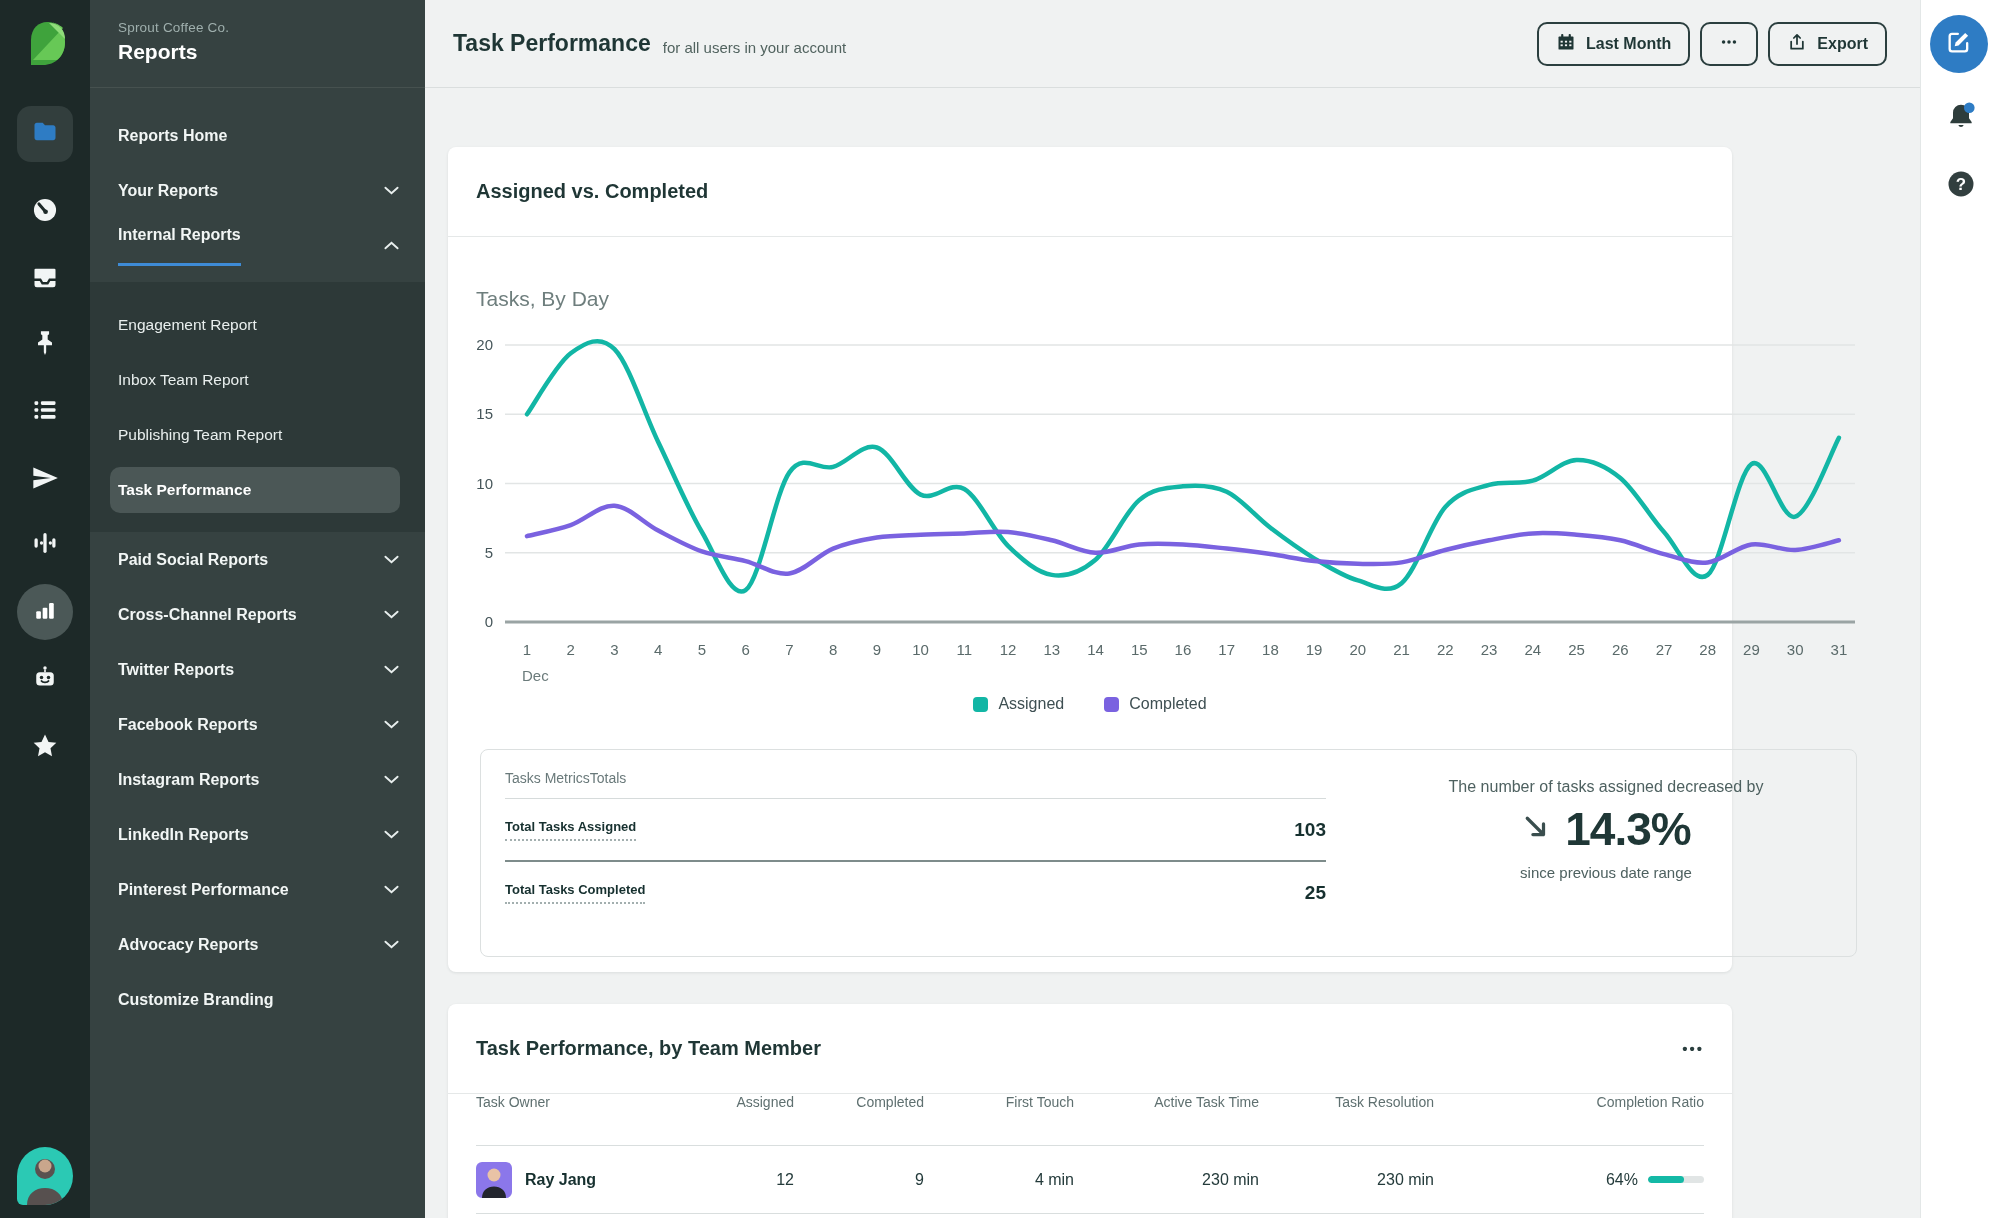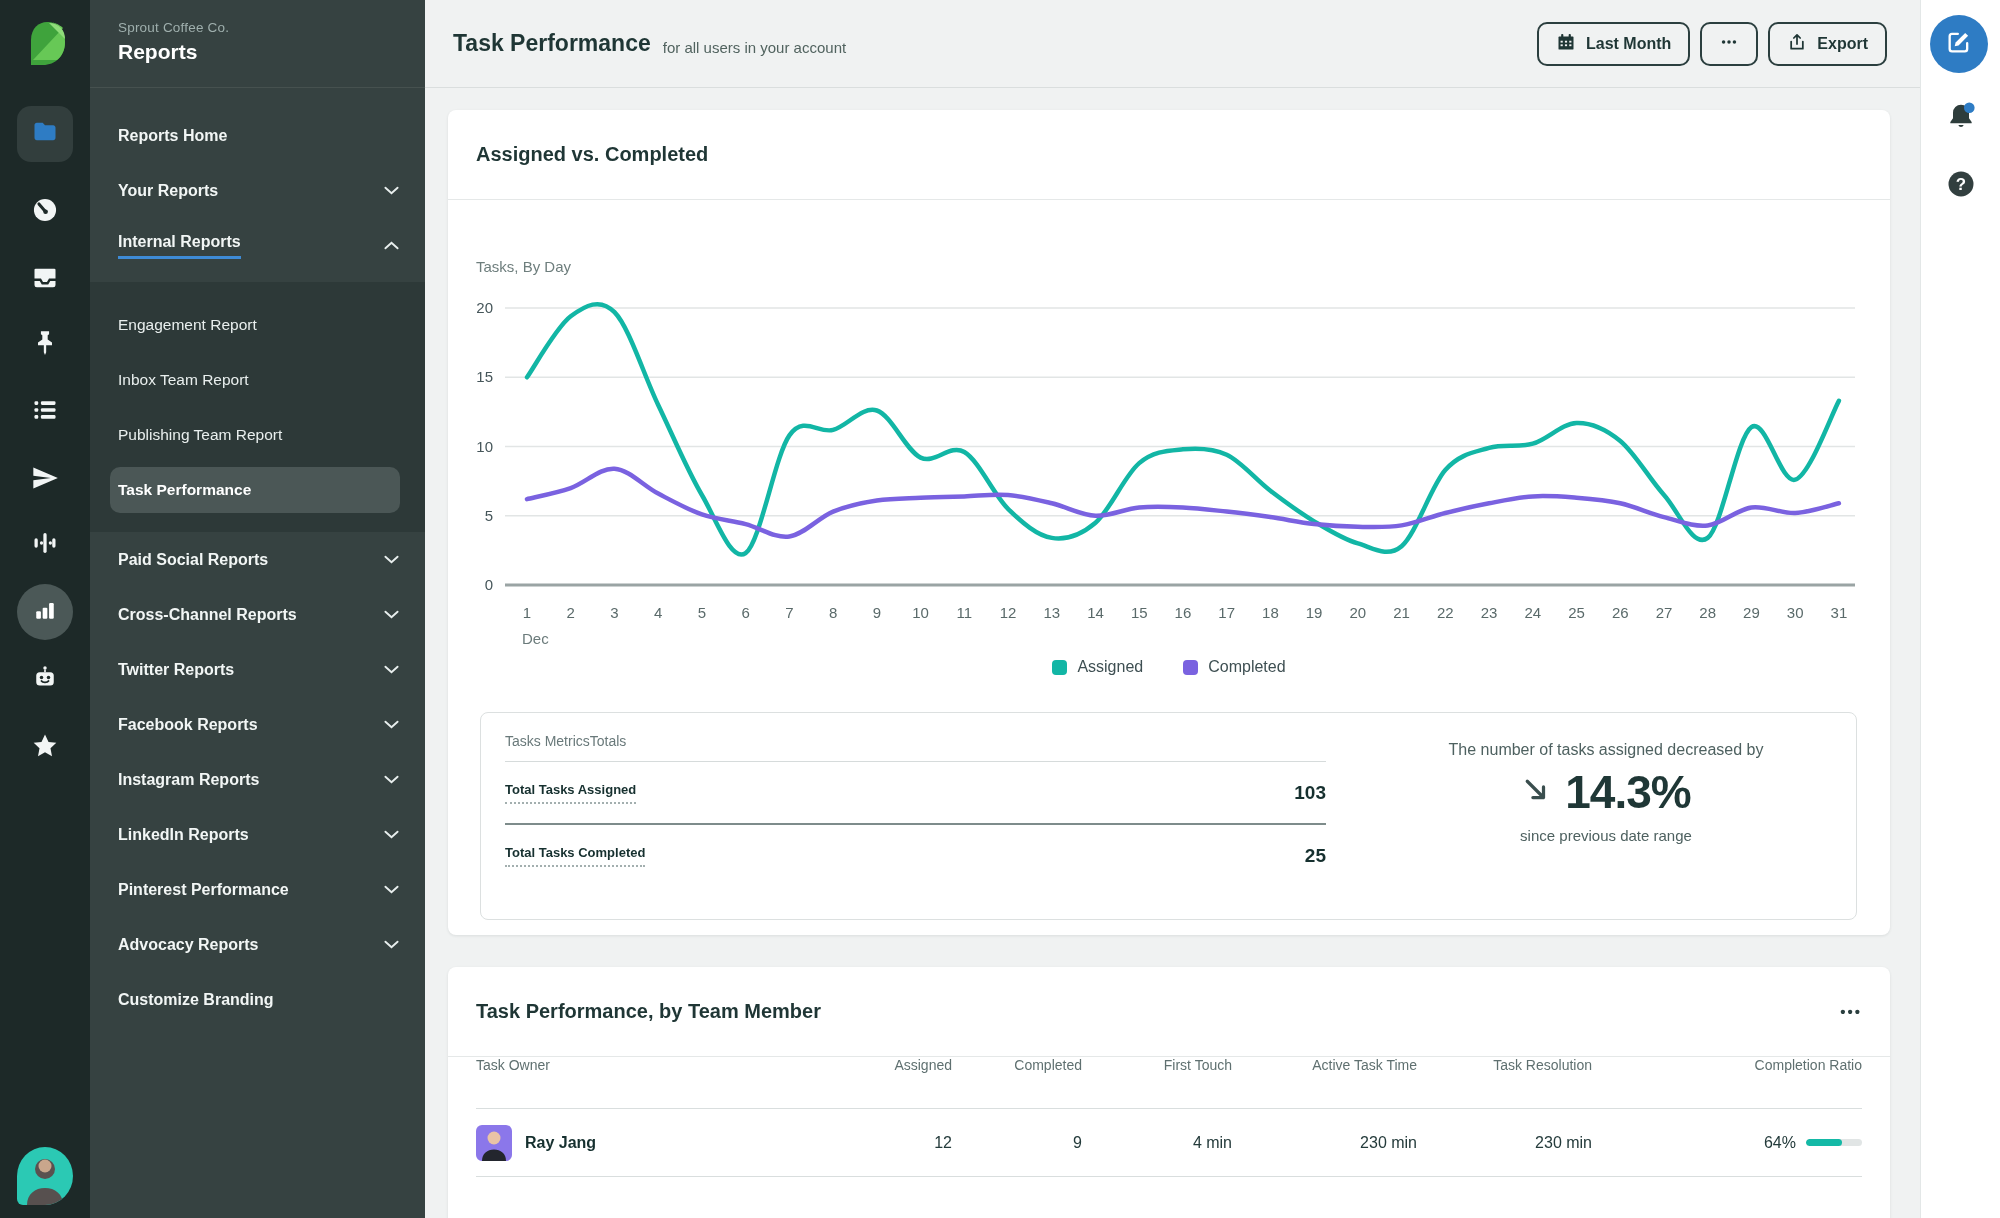--- a/index.html
+++ b/index.html
@@ -17,45 +17,45 @@
 
   
   .nav-panel { position:absolute; left:90px; top:0; width:335px; height:1218px; background:#364241; }
   .nav-head { height:88px; padding:20px 28px 0; border-bottom:1px solid #46514F; }
   .nav-account { font-size:13.5px; color:#9FAFAD; letter-spacing:.2px; }
   .nav-title { font-size:21px; font-weight:700; color:#FFFFFF; margin-top:5px; }
   .nav-scroll { padding-top:20px; }
   .nav-item { position:relative; height:55px; display:flex; align-items:center; padding:0 28px;
     font-size:16px; font-weight:600; color:#F2F6F5; cursor:pointer; }
   .nav-item .chev { position:absolute; right:26px; }
-  .nav-item.underlined .label { border-bottom:3px solid #3E8BD6; padding-bottom:5px; }
+  .nav-item.underlined .label { border-bottom:3px solid #3E8BD6; padding-bottom:19px; }
   .nav-sub-section { background:#2D3938; padding:15px 0; margin-top:9px; }
   .nav-item.sub { font-weight:400; color:#E9EFEE; font-size:15.5px; }
   .nav-item.active { height:46px; margin:4.5px 25px 4.5px 20px; padding:0 8px;
     background:#4B5756; border-radius:10px; font-weight:700; color:#FFFFFF; }
 
   
   .main { position:absolute; left:425px; top:0; width:1495px; height:1218px; background:#F0F2F2; }
   .main-header { position:absolute; left:0; top:0; width:100%; height:88px; border-bottom:1px solid #DADEDE; display:flex; align-items:center; }
   .page-title { font-size:23px; font-weight:700; color:#1F3635; margin-left:28px; }
   .page-subtitle { font-size:15px; color:#51635F; margin-left:12px; margin-top:7px; }
   .header-actions { position:absolute; right:33px; top:22px; display:flex; gap:10px; }
   .btn { display:inline-flex; align-items:center; gap:10px; height:44px; padding:0 17px;
     border:2px solid #2B3F3F; border-radius:10px; background:transparent;
     font-family:"Liberation Sans",sans-serif; font-size:16px; font-weight:700; color:#1F3635; cursor:pointer; }
   .btn svg { width:20px; height:20px; }
 
-  .card { position:absolute; left:23px; width:1442px; background:#FFFFFF; border-radius:8px;
-    box-shadow:0 1px 3px rgba(30,45,45,.10); }
+  .card { position:absolute; left:23px; width:1284px; background:#FFFFFF; border-radius:8px;
+    box-shadow:0 1px 3px rgba(30,45,45,.10);margin-top:37px; }
   .card-head { height:90px; display:flex; align-items:center; padding:0 28px; border-bottom:1px solid #E5E8E8; }
   .card-title { font-size:20px; font-weight:700; color:#1F3635; }
   .card-more { margin-left:auto; font-size:15px; font-weight:700; letter-spacing:2px; color:#2B3F3F; cursor:pointer; }
 
   .card-chart { top:110px; height:825px; }
-  .axis-caption { position:absolute; left:28px; top:148px; font-size:15px; color:#6E7E7D; }
+  .axis-caption { position:absolute; left:28px; top:140px; font-size:21px; color:#6E7E7D; }
   .chart-svg { position:absolute; left:0; top:178px; }
   .legend { position:absolute; left:0; top:548px; width:100%; display:flex; justify-content:center; gap:40px; }
   .legend-item { display:flex; align-items:center; gap:10px; font-size:16px; color:#3E4F52; }
   .legend-swatch { width:15px; height:15px; border-radius:4px; }
 
   .metrics-box { position:absolute; left:32px; top:602px; width:1377px; height:208px;
     border:1px solid #DCE0E0; border-radius:8px; display:flex; }
   .metrics-table { flex:1; padding:20px 30px 0 24px; }
   .m-head { display:flex; font-size:14px; color:#69797A; padding-bottom:12px; border-bottom:1px solid #D6DBDB; }
   .m-row { display:flex; justify-content:space-between; align-items:center; height:61px; }

